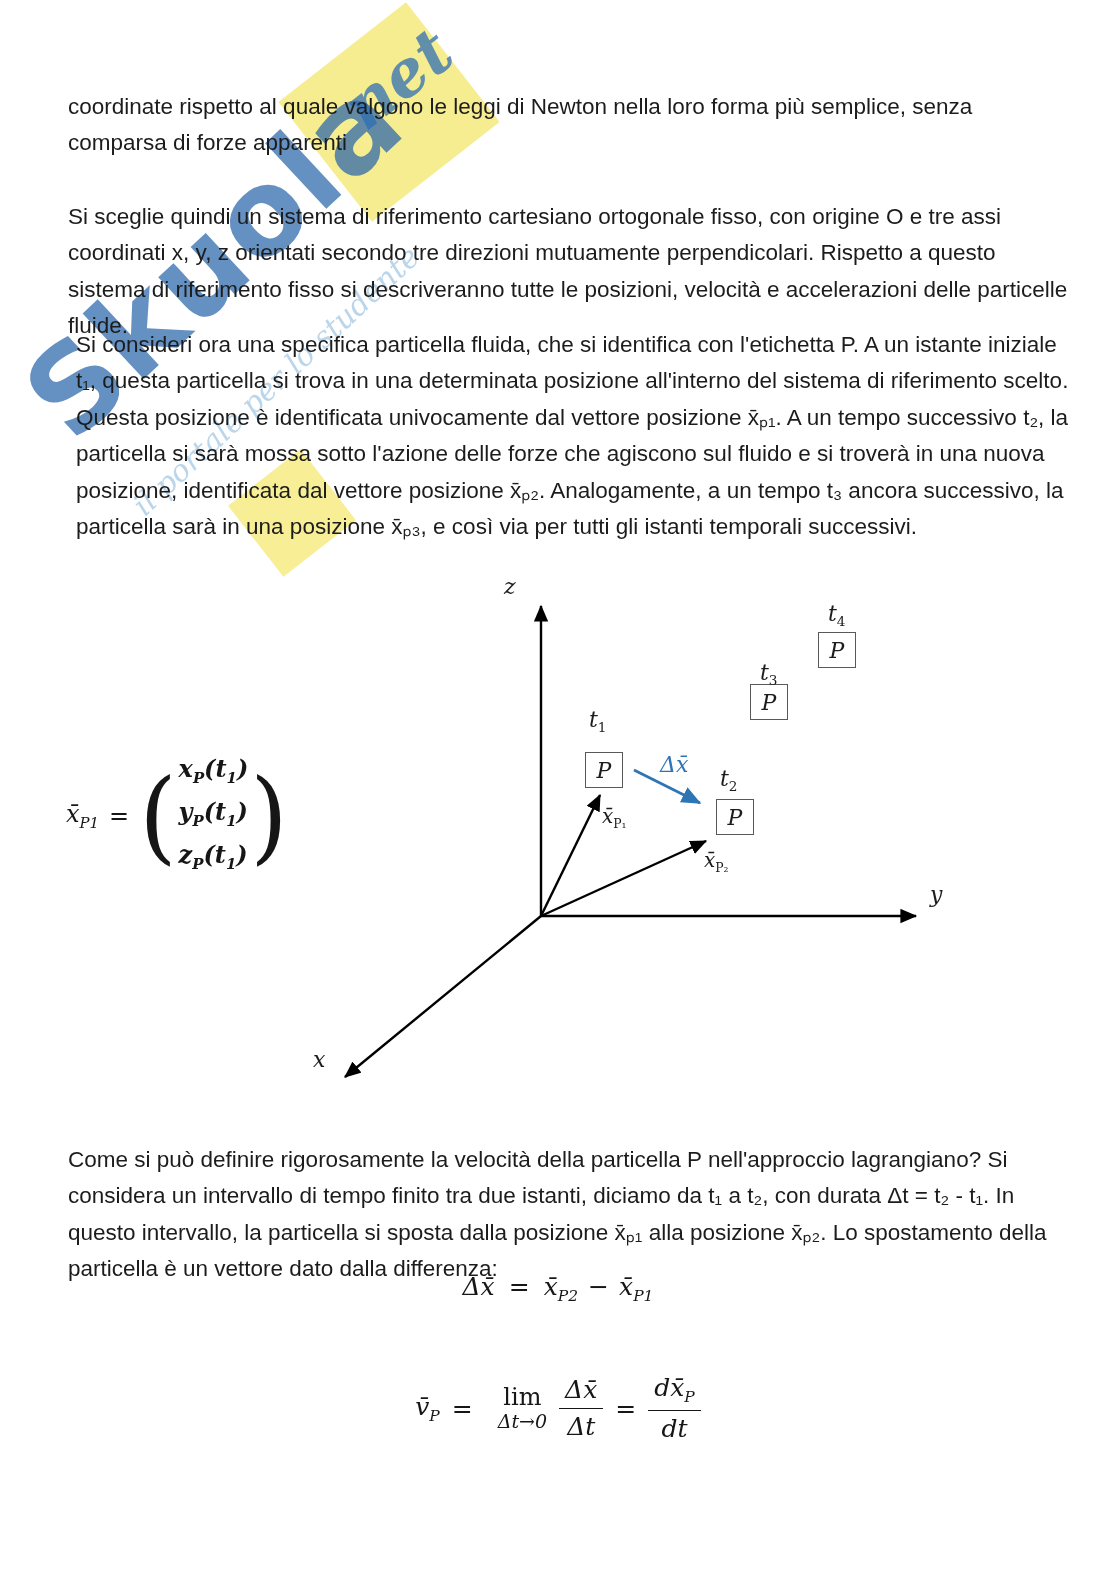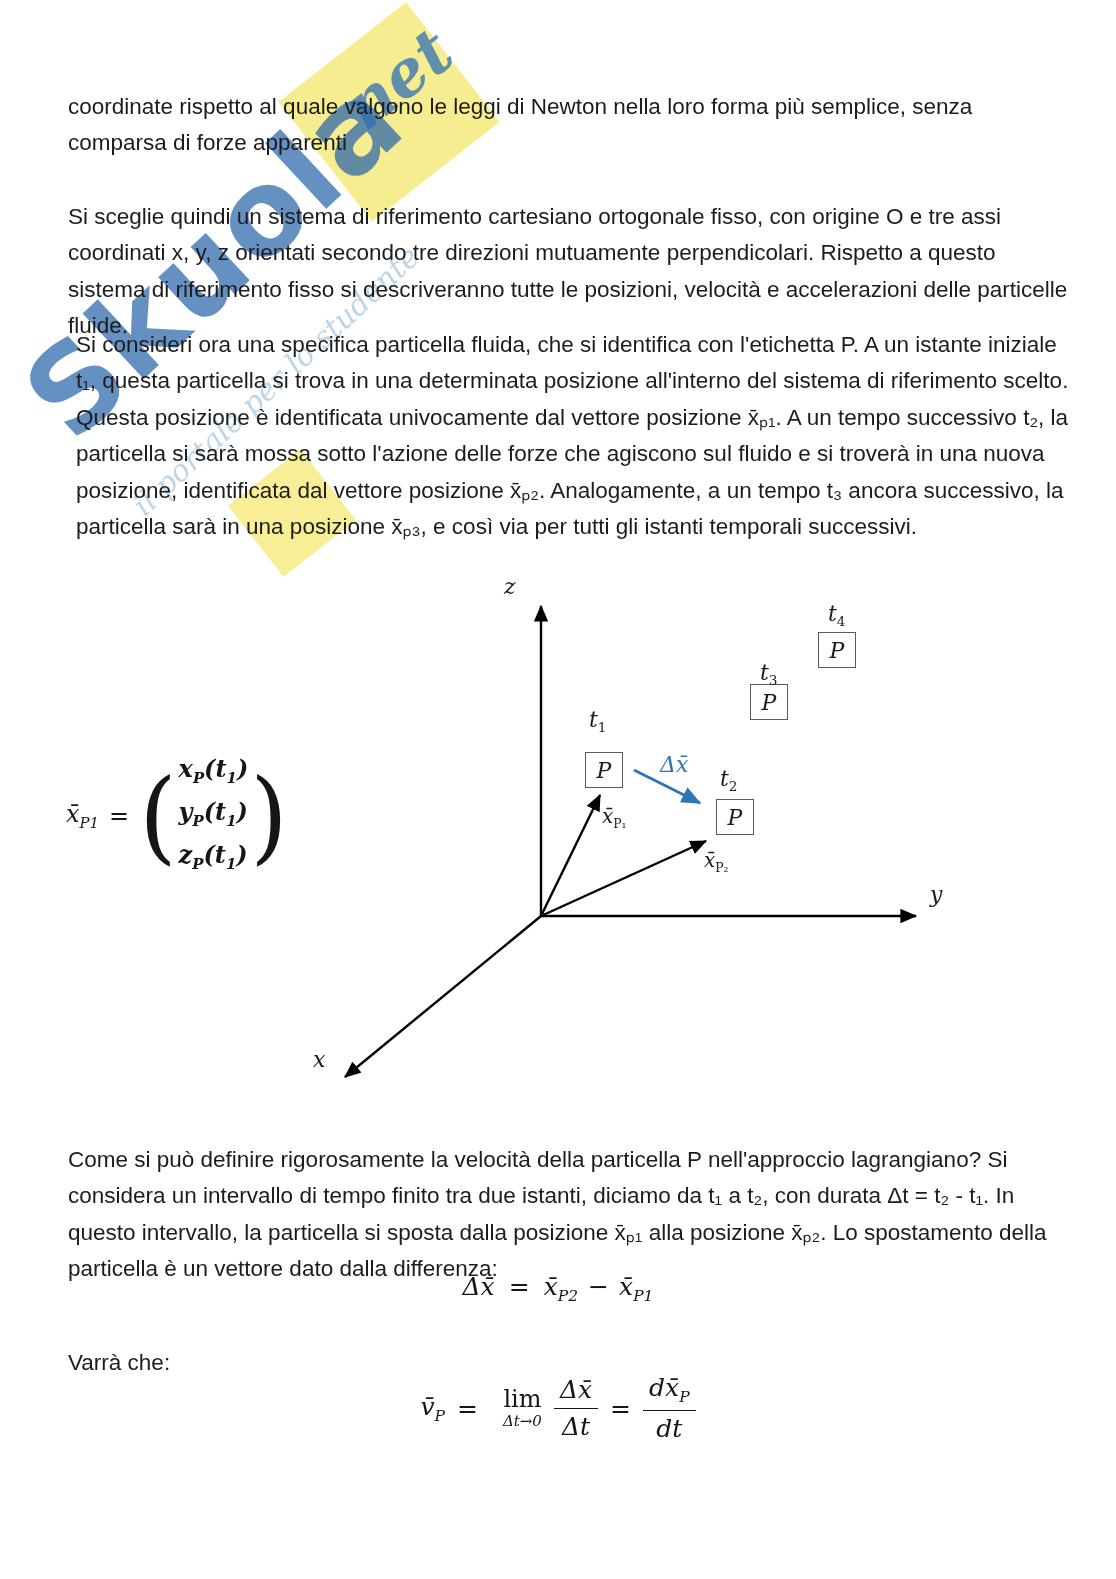--- a/index.html
+++ b/index.html
@@ -94,41 +94,40 @@
   #f1 .eq{margin:0 14px;font-style:normal;}
   #f1 .minus{margin:0 10px;font-style:normal;}
   .f2wrap{
     position:absolute;left:0;top:1372px;width:1116px;z-index:2;
     display:flex;justify-content:center;align-items:center;gap:12px;
     font-size:25px;
   }
   .f2wrap .eq{font-style:normal;}
   .limblk{display:flex;flex-direction:column;align-items:center;line-height:1;margin-left:13px;}
   .limblk .lim{font-style:normal;font-size:24px;}
-  .limblk .under{font-size:15px;margin-top:3px;}
+  .limblk .under{font-size:19px;margin-top:3px;}
   .frac{display:flex;flex-direction:column;align-items:center;line-height:1.25;}
   .frac .num{padding:0 6px 3px 6px;border-bottom:1.6px solid #161616;}
   .frac .den{padding:2px 6px 0 6px;}
 </style>
 </head>
 <body>
 
 <div class="page">
 
   <div class="wm wm-yellow1"></div>
   <div class="wm wm-yellow2"></div>
   <div class="wm wm-skuola">Skuola</div>
   <div class="wm wm-net">net</div>
   <div class="wm wm-tagline">il portale per lo studente</div>
 
   <p class="para" id="p1">coordinate rispetto al quale valgono le leggi di Newton nella loro forma più semplice, senza comparsa di forze apparenti</p>
   <p class="para" id="p2">Si sceglie quindi un sistema di riferimento cartesiano ortogonale fisso, con origine O e tre assi coordinati x, y, z orientati secondo tre direzioni mutuamente perpendicolari. Rispetto a questo sistema di riferimento fisso si descriveranno tutte le posizioni, velocità e accelerazioni delle particelle fluide.</p>
   <p class="para" id="p3">Si consideri ora una specifica particella fluida, che si identifica con l'etichetta P. A un istante iniziale t₁, questa particella si trova in una determinata posizione all'interno del sistema di riferimento scelto. Questa posizione è identificata univocamente dal vettore posizione x̄ₚ₁. A un tempo successivo t₂, la particella si sarà mossa sotto l'azione delle forze che agiscono sul fluido e si troverà in una nuova posizione, identificata dal vettore posizione x̄ₚ₂. Analogamente, a un tempo t₃ ancora successivo, la particella sarà in una posizione x̄ₚ₃, e così via per tutti gli istanti temporali successivi.</p>
   <p class="para" id="p4">Come si può definire rigorosamente la velocità della particella P nell'approccio lagrangiano? Si considera un intervallo di tempo finito tra due istanti, diciamo da t₁ a t₂, con durata Δt = t₂ - t₁. In questo intervallo, la particella si sposta dalla posizione x̄ₚ₁ alla posizione x̄ₚ₂. Lo spostamento della particella è un vettore dato dalla differenza:</p>
-  <p class="para" id="varra">Varrà che:</p>
 
   <svg class="dia-svg" viewBox="0 0 1116 1579">
     <defs>
       <marker id="ah-black" markerWidth="8" markerHeight="8" refX="6.5" refY="3" orient="auto" markerUnits="strokeWidth">
         <path d="M0,0 L7,3 L0,6 Z" fill="#000000"></path>
       </marker>
       <marker id="ah-blue" markerWidth="8" markerHeight="8" refX="6.5" refY="3" orient="auto" markerUnits="strokeWidth">
         <path d="M0,0 L7,3 L0,6 Z" fill="#2e75b6"></path>
       </marker>
     </defs>

